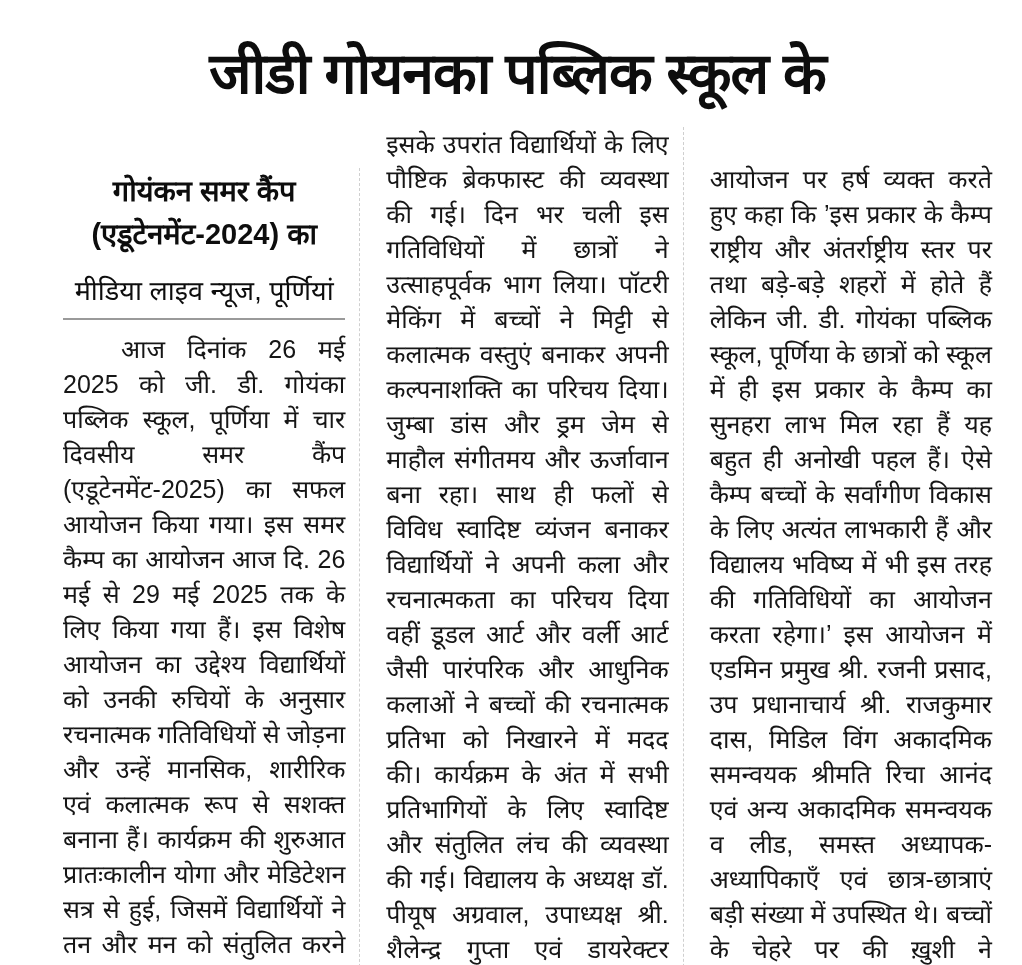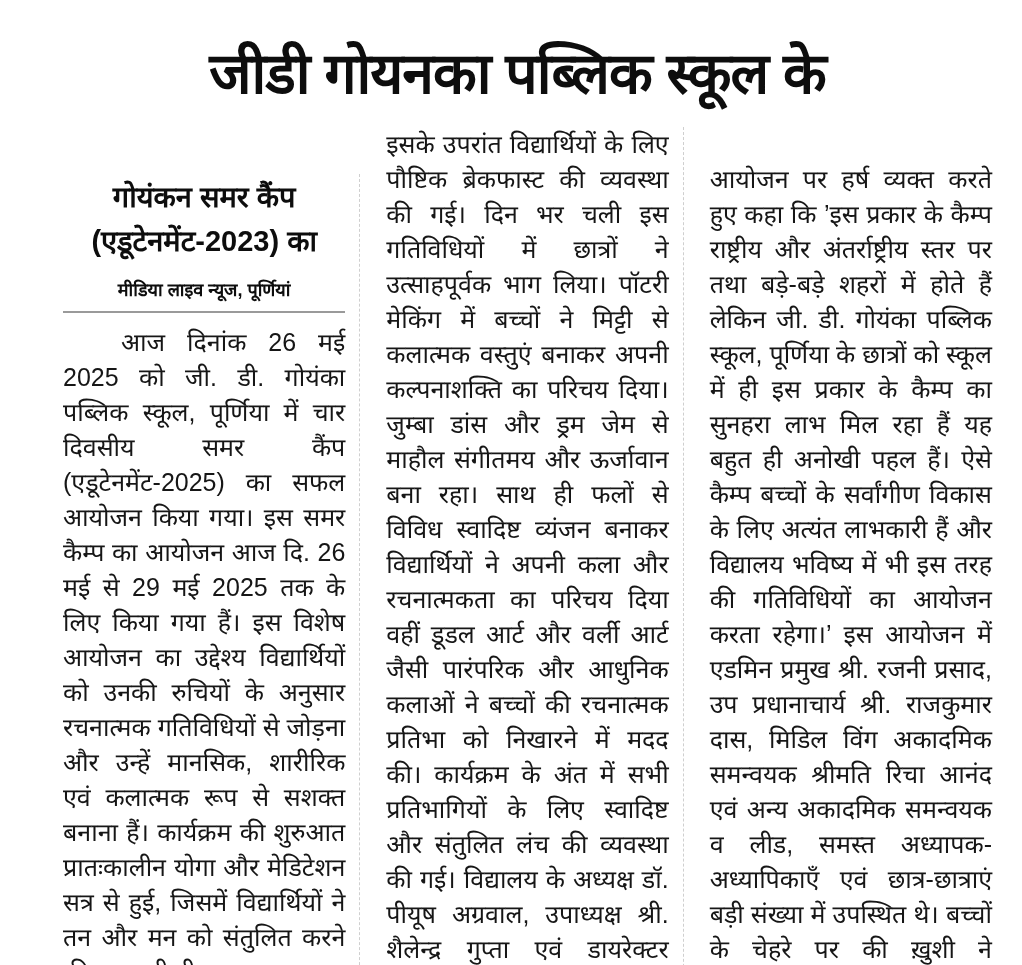--- a/index.html
+++ b/index.html
@@ -47,22 +47,22 @@
     text-align: center;
     font-weight: 800;
     font-size: 29px;
     line-height: 1.5;
     margin: 2px 6px 10px 6px;
     color: #0d0d0d;
   }
   .subheadline .sh-line { display: block; }
   .byline {
     text-align: center;
-    font-weight: 700;
-    font-size: 18px;
+    font-weight: 400;
+    font-size: 27px;
     margin: 14px 0 10px 0;
     color: #0d0d0d;
   }
   .byline-rule {
     border: 0;
     border-top: 2px solid #9a9a9a;
     margin: 0 0 12px 0;
   }
   .body-text {
     font-size: 25px;
@@ -82,21 +82,21 @@
 
   <h1 class="headline">
     <span class="hl-line">जीडी गोयनका पब्लिक स्कूल के</span>
   </h1>
 
   <div class="columns">
 
     <div class="col col-1">
       <h2 class="subheadline">
         <span class="sh-line">गोयंकन समर कैंप</span>
-        <span class="sh-line">(एडूटेनमेंट-2023) का</span>
+        <span class="sh-line">(एडूटेनमेंट-2024) का</span>
       </h2>
       <div class="byline">मीडिया लाइव न्यूज, पूर्णियां</div>
       <hr class="byline-rule">
       <p class="body-text indent-first">आज दिनांक 26 मई 2025 को जी. डी. गोयंका पब्लिक स्कूल, पूर्णिया में चार दिवसीय समर कैंप (एडूटेनमेंट-2025) का सफल आयोजन किया गया। इस समर कैम्प का आयोजन आज दि. 26 मई से 29 मई 2025 तक के लिए किया गया हैं। इस विशेष आयोजन का उद्देश्य विद्यार्थियों को उनकी रुचियों के अनुसार रचनात्मक गतिविधियों से जोड़ना और उन्हें मानसिक, शारीरिक एवं कलात्मक रूप से सशक्त बनाना हैं। कार्यक्रम की शुरुआत प्रातःकालीन योगा और मेडिटेशन सत्र से हुई, जिसमें विद्यार्थियों ने तन और मन को संतुलित करने की कला सीखी।</p>
     </div>
 
     <div class="col col-2">
       <p class="body-text">इसके उपरांत विद्यार्थियों के लिए पौष्टिक ब्रेकफास्ट की व्यवस्था की गई। दिन भर चली इस गतिविधियों में छात्रों ने उत्साहपूर्वक भाग लिया। पॉटरी मेकिंग में बच्चों ने मिट्टी से कलात्मक वस्तुएं बनाकर अपनी कल्पनाशक्ति का परिचय दिया। जुम्बा डांस और ड्रम जेम से माहौल संगीतमय और ऊर्जावान बना रहा। साथ ही फलों से विविध स्वादिष्ट व्यंजन बनाकर विद्यार्थियों ने अपनी कला और रचनात्मकता का परिचय दिया वहीं डूडल आर्ट और वर्ली आर्ट जैसी पारंपरिक और आधुनिक कलाओं ने बच्चों की रचनात्मक प्रतिभा को निखारने में मदद की। कार्यक्रम के अंत में सभी प्रतिभागियों के लिए स्वादिष्ट और संतुलित लंच की व्यवस्था की गई। विद्यालय के अध्यक्ष डॉ. पीयूष अग्रवाल, उपाध्यक्ष श्री. शैलेन्द्र गुप्ता एवं डायरेक्टर प्रधानाचार्या श्रीमती पुलोमा नंदी जी ने इस सफल</p>
     </div>
 

